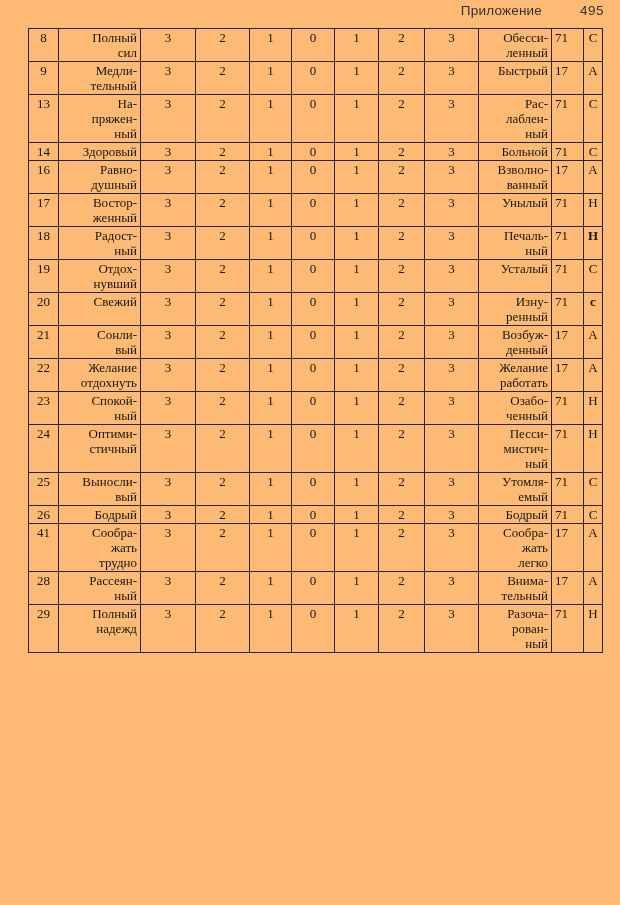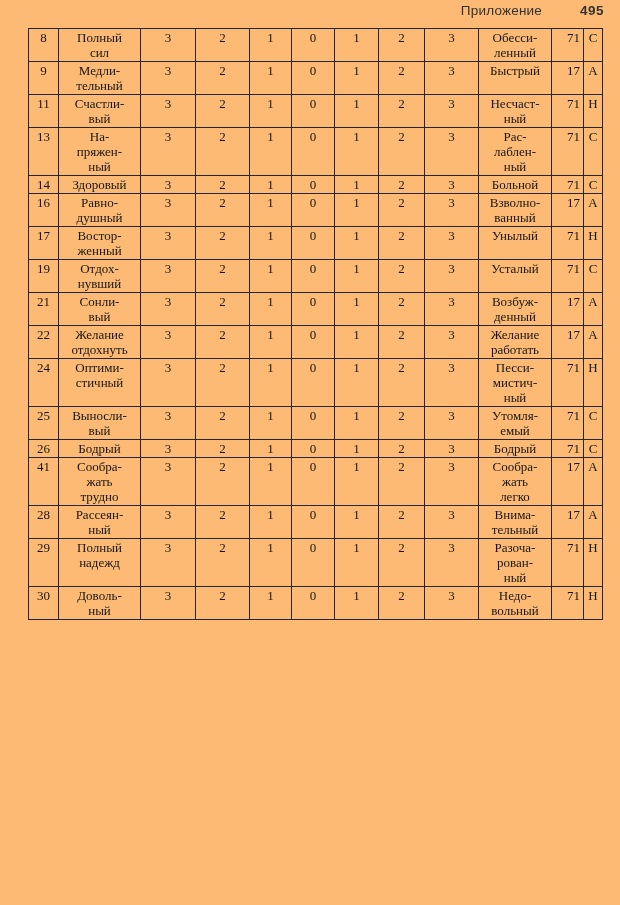--- a/index.html
+++ b/index.html
@@ -27,43 +27,42 @@
     align-items: baseline;
     font-family: "Liberation Sans", sans-serif;
     font-size: 13.5px;
     color: #333;
   }
   .running-title { letter-spacing: 0.2px; }
   .page-number {
     width: 62px;
     text-align: right;
     letter-spacing: 0.5px;
-    font-weight: bold;
   }
   table.san-table {
     position: absolute;
     top: 28px;
     left: 28px;
     width: 574px;
     border-collapse: collapse;
     table-layout: fixed;
     font-size: 13px;
     line-height: 15px;
     color: #161616;
   }
   table.san-table td {
     border: 1.5px solid #262626;
     padding: 1px 3px;
     vertical-align: top;
     overflow: hidden;
   }
   td.c-num    { text-align: center; }
-  td.c-word   { text-align: center; padding-left: 6px; white-space: pre-line; }
+  td.c-word   { text-align: right; padding-left: 6px; white-space: pre-line; }
   td.c-scale  { text-align: center; }
-  td.c-code   { text-align: right; }
+  td.c-code   { text-align: left; }
   td.c-letter { text-align: center; }
   td.c-letter.bold { font-weight: 700; }
 </style>
 </head>
 <body>
 
 <div class="page">
 
   <div class="page-header">
     <span class="running-title">Приложение</span>
@@ -111,36 +110,20 @@
           <td class="c-scale">1</td>
           <td class="c-scale">0</td>
           <td class="c-scale">1</td>
           <td class="c-scale">2</td>
           <td class="c-scale">3</td>
           <td class="c-word">Быстрый</td>
       <td class="c-code">17</td>
       <td class="c-letter">А</td>
     </tr>
         <tr>
-      <td class="c-num">11</td>
-      <td class="c-word">Счастли-
-вый</td>
-      <td class="c-scale">3</td>
-          <td class="c-scale">2</td>
-          <td class="c-scale">1</td>
-          <td class="c-scale">0</td>
-          <td class="c-scale">1</td>
-          <td class="c-scale">2</td>
-          <td class="c-scale">3</td>
-          <td class="c-word">Несчаст-
-ный</td>
-      <td class="c-code">71</td>
-      <td class="c-letter">Н</td>
-    </tr>
-        <tr>
       <td class="c-num">13</td>
       <td class="c-word">На-
 пряжен-
 ный</td>
       <td class="c-scale">3</td>
           <td class="c-scale">2</td>
           <td class="c-scale">1</td>
           <td class="c-scale">0</td>
           <td class="c-scale">1</td>
           <td class="c-scale">2</td>
@@ -190,35 +173,66 @@
           <td class="c-scale">1</td>
           <td class="c-scale">0</td>
           <td class="c-scale">1</td>
           <td class="c-scale">2</td>
           <td class="c-scale">3</td>
           <td class="c-word">Унылый</td>
       <td class="c-code">71</td>
       <td class="c-letter">Н</td>
     </tr>
         <tr>
+      <td class="c-num">18</td>
+      <td class="c-word">Радост-
+ный</td>
+      <td class="c-scale">3</td>
+          <td class="c-scale">2</td>
+          <td class="c-scale">1</td>
+          <td class="c-scale">0</td>
+          <td class="c-scale">1</td>
+          <td class="c-scale">2</td>
+          <td class="c-scale">3</td>
+          <td class="c-word">Печаль-
+ный</td>
+      <td class="c-code">71</td>
+      <td class="c-letter bold">Н</td>
+    </tr>
+        <tr>
       <td class="c-num">19</td>
       <td class="c-word">Отдох-
 нувший</td>
       <td class="c-scale">3</td>
           <td class="c-scale">2</td>
           <td class="c-scale">1</td>
           <td class="c-scale">0</td>
           <td class="c-scale">1</td>
           <td class="c-scale">2</td>
           <td class="c-scale">3</td>
           <td class="c-word">Усталый</td>
       <td class="c-code">71</td>
       <td class="c-letter">С</td>
     </tr>
         <tr>
+      <td class="c-num">20</td>
+      <td class="c-word">Свежий</td>
+      <td class="c-scale">3</td>
+          <td class="c-scale">2</td>
+          <td class="c-scale">1</td>
+          <td class="c-scale">0</td>
+          <td class="c-scale">1</td>
+          <td class="c-scale">2</td>
+          <td class="c-scale">3</td>
+          <td class="c-word">Изну-
+ренный</td>
+      <td class="c-code">71</td>
+      <td class="c-letter bold">с</td>
+    </tr>
+        <tr>
       <td class="c-num">21</td>
       <td class="c-word">Сонли-
 вый</td>
       <td class="c-scale">3</td>
           <td class="c-scale">2</td>
           <td class="c-scale">1</td>
           <td class="c-scale">0</td>
           <td class="c-scale">1</td>
           <td class="c-scale">2</td>
           <td class="c-scale">3</td>
@@ -235,20 +249,36 @@
           <td class="c-scale">2</td>
           <td class="c-scale">1</td>
           <td class="c-scale">0</td>
           <td class="c-scale">1</td>
           <td class="c-scale">2</td>
           <td class="c-scale">3</td>
           <td class="c-word">Желание
 работать</td>
       <td class="c-code">17</td>
       <td class="c-letter">А</td>
+    </tr>
+        <tr>
+      <td class="c-num">23</td>
+      <td class="c-word">Спокой-
+ный</td>
+      <td class="c-scale">3</td>
+          <td class="c-scale">2</td>
+          <td class="c-scale">1</td>
+          <td class="c-scale">0</td>
+          <td class="c-scale">1</td>
+          <td class="c-scale">2</td>
+          <td class="c-scale">3</td>
+          <td class="c-word">Озабо-
+ченный</td>
+      <td class="c-code">71</td>
+      <td class="c-letter">Н</td>
     </tr>
         <tr>
       <td class="c-num">24</td>
       <td class="c-word">Оптими-
 стичный</td>
       <td class="c-scale">3</td>
           <td class="c-scale">2</td>
           <td class="c-scale">1</td>
           <td class="c-scale">0</td>
           <td class="c-scale">1</td>
@@ -334,32 +364,16 @@
           <td class="c-scale">0</td>
           <td class="c-scale">1</td>
           <td class="c-scale">2</td>
           <td class="c-scale">3</td>
           <td class="c-word">Разоча-
 рован-
 ный</td>
       <td class="c-code">71</td>
       <td class="c-letter">Н</td>
     </tr>
-        <tr>
-      <td class="c-num">30</td>
-      <td class="c-word">Доволь-
-ный</td>
-      <td class="c-scale">3</td>
-          <td class="c-scale">2</td>
-          <td class="c-scale">1</td>
-          <td class="c-scale">0</td>
-          <td class="c-scale">1</td>
-          <td class="c-scale">2</td>
-          <td class="c-scale">3</td>
-          <td class="c-word">Недо-
-вольный</td>
-      <td class="c-code">71</td>
-      <td class="c-letter">Н</td>
-    </tr>
       </tbody>
   </table>
 
 </div>
 
 </body></html>

